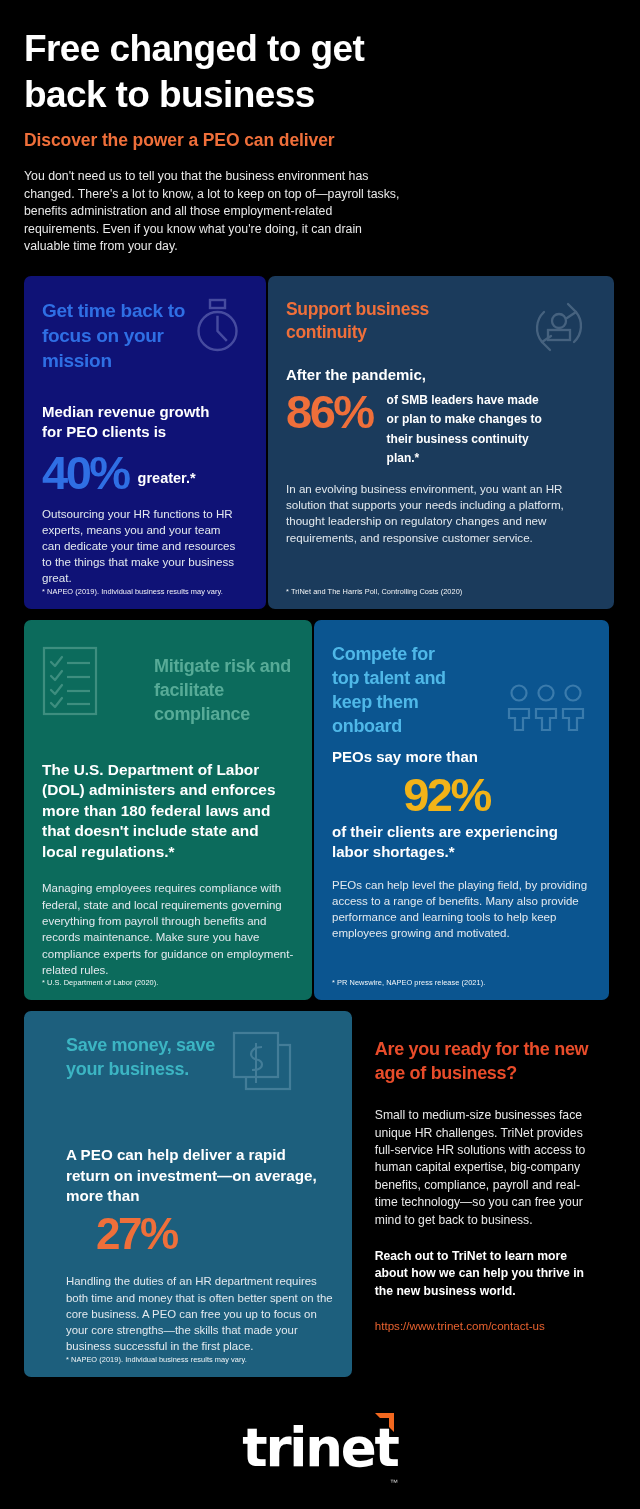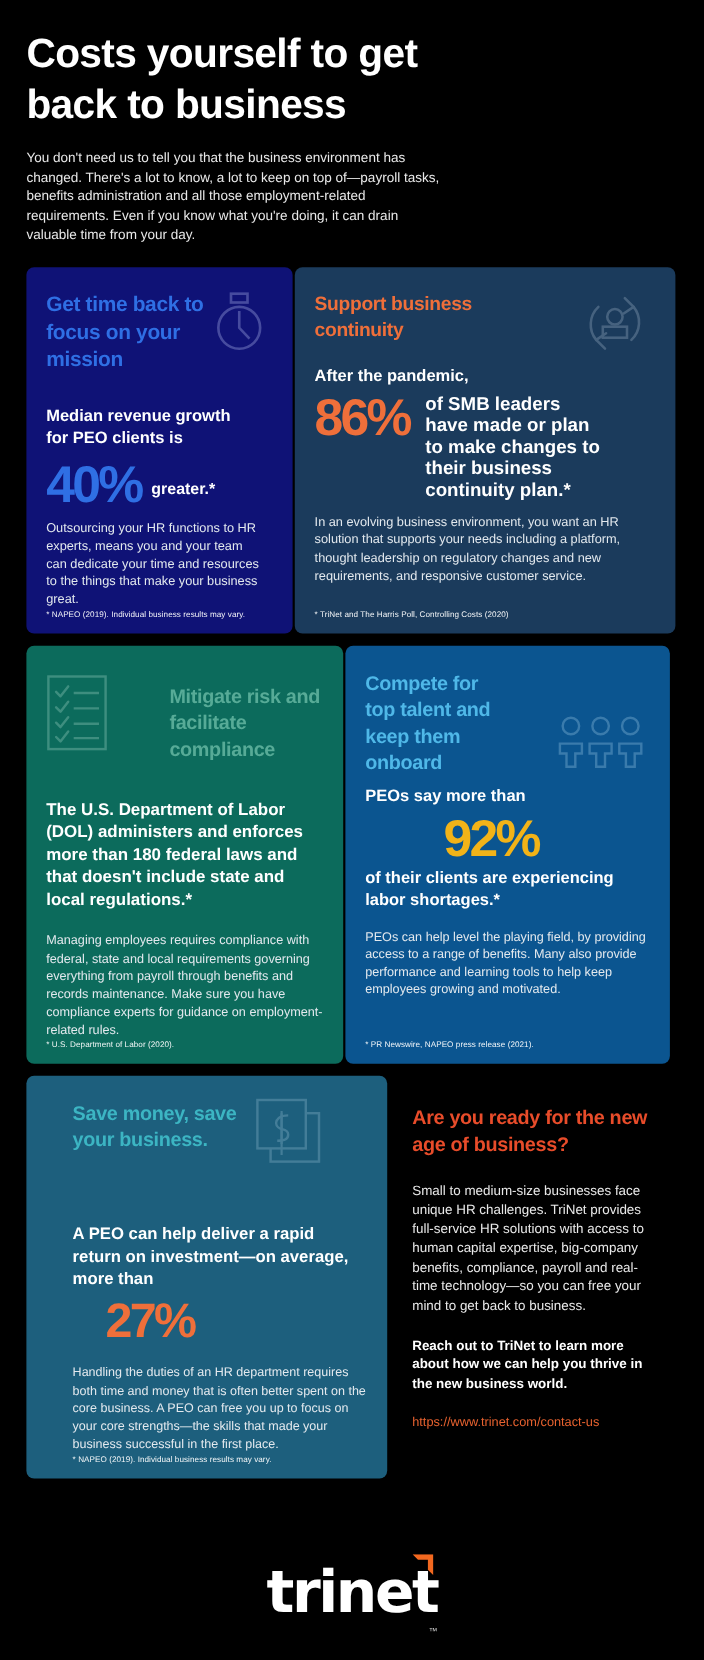--- a/index.html
+++ b/index.html
@@ -70,21 +70,21 @@
   .card1 .statrow .tag { font-weight:bold; font-size:14.5px; margin:0 0 11px 9px; }
   .card1 .body { margin-top:9px; font-size:11.6px; line-height:16.2px; max-width:200px; }
   .card1 .icon { top:22px; right:22px; }
 
   
   .card2 { width:346px; }
   .card2 .head { max-width:215px; }
   .card2 .lead { margin-top:21px; font-size:15px; line-height:20px; }
   .card2 .statrow { display:flex; align-items:flex-start; margin-top:6px; }
   .card2 .statrow .stat { font-size:47px; line-height:49px; margin-top:-4px; }
-  .card2 .statrow .tag { font-weight:bold; font-size:17px; line-height:19.5px;
+  .card2 .statrow .tag { font-weight:bold; font-size:12px; line-height:19.5px;
                          margin-left:14px; max-width:165px; }
   .card2 .body { margin-top:12px; font-size:11.6px; line-height:16.4px; max-width:320px; }
   .card2 .icon { top:20px; right:24px; }
 
   
   .card3 { width:288px; }
   .card3 .tophead { display:flex; gap:14px; align-items:flex-start;justify-content:space-between; }
   .card3 .icon { position:static; opacity:0.38; margin-top:4px; }
   .card3 .head { padding-top:12px; max-width:140px; }
   .card3 .lead { margin-top:34px; font-size:15.4px; line-height:20.6px; }
@@ -132,23 +132,24 @@
 
   .bottomrow { display:flex; gap:11px; align-items:flex-start; }
 </style>
 </head>
 <body>
 
 <div class="page">
 
   <div class="header">
     <div class="h1">
-      <div>Costs yourself to get</div>
+      <div>Free changed to get</div>
       <div>back to business</div>
     </div>
+    <div class="h2">Discover the power a PEO can deliver</div>
     <div class="intro">You don't need us to tell you that the business environment has changed. There's a lot to know, a lot to keep on top of—payroll tasks, benefits administration and all those employment-related requirements. Even if you know what you're doing, it can drain valuable time from your day.</div>
   </div>
 
   <div class="grid">
 
     <div class="row">
 
       <div class="card c-navy card1">
         <div class="card-inner">
           <div class="icon">

